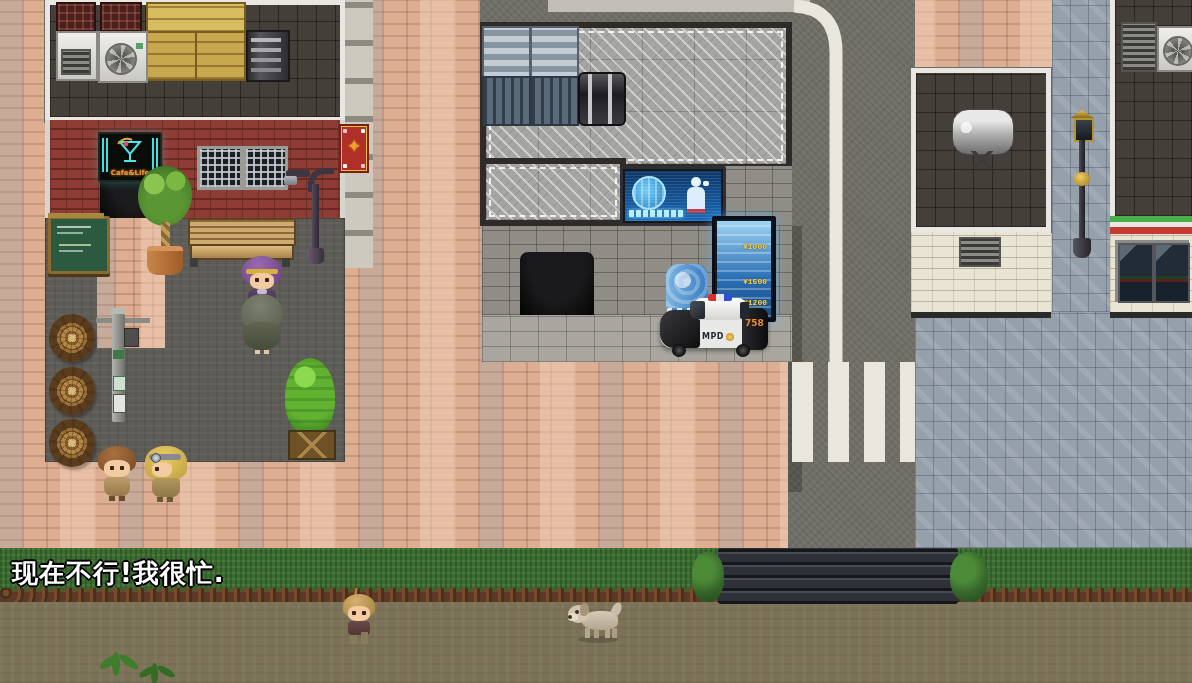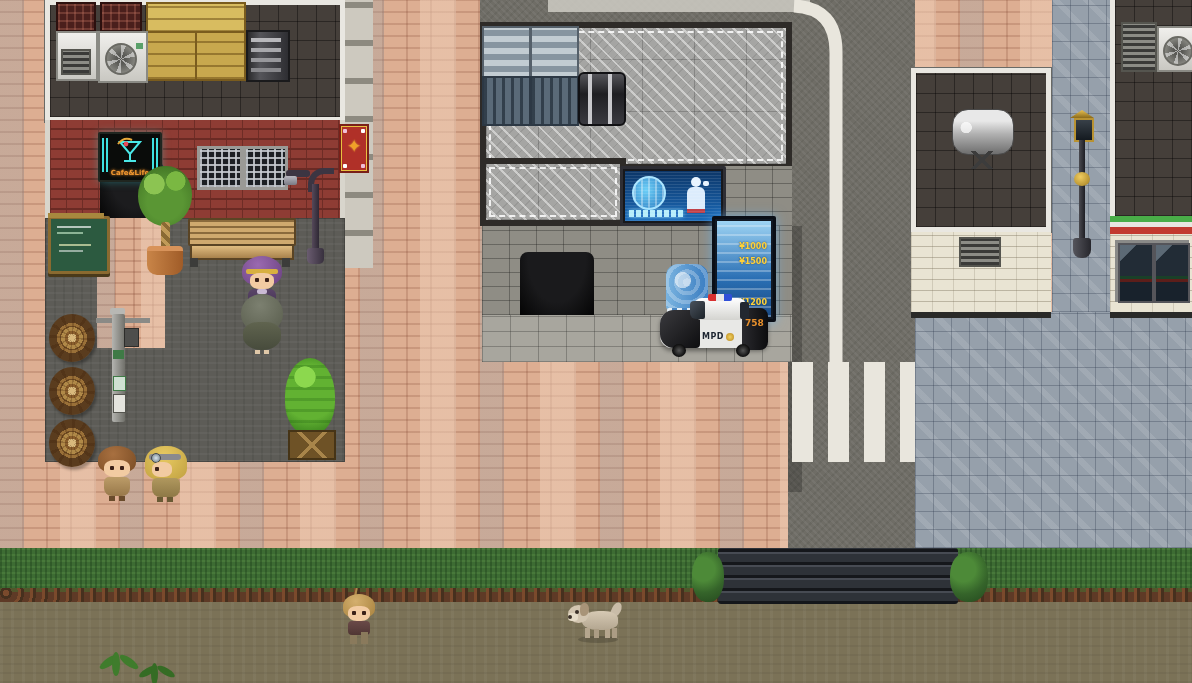--- a/index.html
+++ b/index.html
@@ -260,26 +260,26 @@
   <div class="abs" style="left:520px;top:252px;width:74px;height:63px;background:radial-gradient(ellipse at 50% 10%,#1a1a1c 55%,#040404);border-radius:8px 8px 0 0;"></div>
 
   <div class="abs" style="left:666px;top:264px;width:42px;height:58px;">
     <div class="abs" style="left:0px;top:0px;width:42px;height:46px;border-radius:12px 12px 4px 4px;background:
         radial-gradient(circle at 40% 35%, rgba(255,255,255,.55) 0 20%, rgba(0,0,0,0) 21%),
         repeating-radial-gradient(circle at 50% 40%, rgba(255,255,255,.25) 0 4px, rgba(0,0,0,0) 4px 9px),
         linear-gradient(90deg,#7ab4e0,#3a7cc0);"></div>
     <div class="abs" style="left:1px;top:44px;width:40px;height:12px;background:repeating-linear-gradient(90deg,#e8f0f6 0 5px,#4a88c4 5px 10px);border-radius:2px;"></div>
   </div>
 
-  <div class="abs" style="left:712px;top:216px;width:58px;height:100px;background:#101824;border:3px solid #0a0e16;border-radius:2px;box-shadow:0 0 12px rgba(90,180,255,.55);">
+  <div class="abs" style="left:712px;top:216px;width:58px;height:100px;background:#101824;border:3px solid #0a0e16;border-radius:2px;box-shadow:0 0 12px rgba(90,180,255,.55);font-family:Liberation Mono, monospace;">
     <div class="abs" style="inset:2px;background:
         repeating-linear-gradient(0deg, rgba(255,255,255,.28) 0 2px, rgba(0,0,0,0) 2px 9px),
         linear-gradient(180deg,#9ed4f4,#2a6fb4 60%,#1a4a84);overflow:hidden;">
       <div class="abs pricetext" style="right:4px;top:22px;">¥1000</div>
-      <div class="abs pricetext" style="right:4px;top:37px;margin-left:41px;">¥1500</div>
+      <div class="abs pricetext" style="right:4px;top:57px;margin-left:41px;">¥1500</div>
       <div class="abs pricetext" style="right:4px;top:78px;">¥1200</div>
     </div>
   </div>
 
   <div class="abs" style="left:660px;top:296px;width:108px;height:62px;">
     <div class="abs" style="left:0px;top:16px;width:108px;height:36px;background:linear-gradient(180deg,#f2f2f0,#cccccа);background-color:#e8e8e6;border-radius:10px 8px 8px 12px;box-shadow:0 3px 4px rgba(0,0,0,.4);"></div>
     <div class="abs" style="left:0px;top:14px;width:40px;height:38px;background:linear-gradient(135deg,#3a3a3e,#0e0e10);border-radius:14px 4px 4px 14px;"></div>
     <div class="abs" style="left:82px;top:12px;width:26px;height:42px;background:linear-gradient(90deg,#2a2a2e,#0c0c0e);border-radius:4px 8px 8px 6px;"></div>
     <div class="abs" style="left:34px;top:2px;width:52px;height:22px;background:linear-gradient(180deg,#ffffff,#d4d4d0);border-radius:8px;"></div>
     <div class="abs" style="left:30px;top:5px;width:15px;height:18px;background:linear-gradient(135deg,#4a525c,#1c2228);border-radius:4px 2px 2px 6px;"></div>
@@ -399,14 +399,15 @@
     <div class="abs leaf" style="left:2px;top:10px;width:22px;height:8px;transform:rotate(-35deg);"></div>
     <div class="abs leaf" style="left:16px;top:4px;width:8px;height:24px;"></div>
     <div class="abs leaf" style="left:22px;top:10px;width:22px;height:8px;transform:rotate(35deg);"></div>
   </div>
   <div class="abs" style="left:136px;top:660px;width:50px;height:30px;">
     <div class="abs leaf" style="left:2px;top:8px;width:20px;height:7px;transform:rotate(-30deg);background:#356c24;"></div>
     <div class="abs leaf" style="left:15px;top:3px;width:7px;height:22px;background:#356c24;"></div>
     <div class="abs leaf" style="left:20px;top:8px;width:20px;height:7px;transform:rotate(30deg);background:#356c24;"></div>
   </div>
 
+  <div class="abs dialog" style="left:12px;top:556px;">现在不行!我很忙.</div>
 
 </div>
 
 </body></html>

